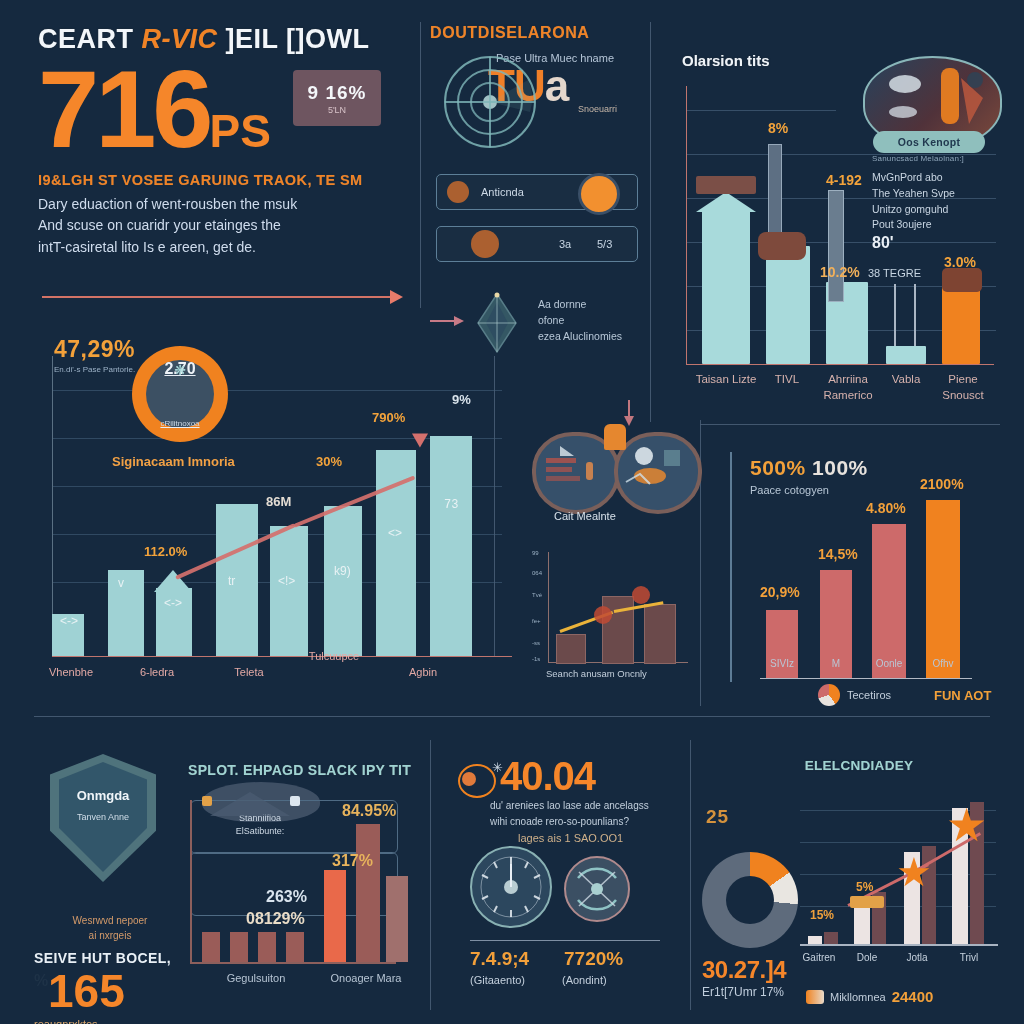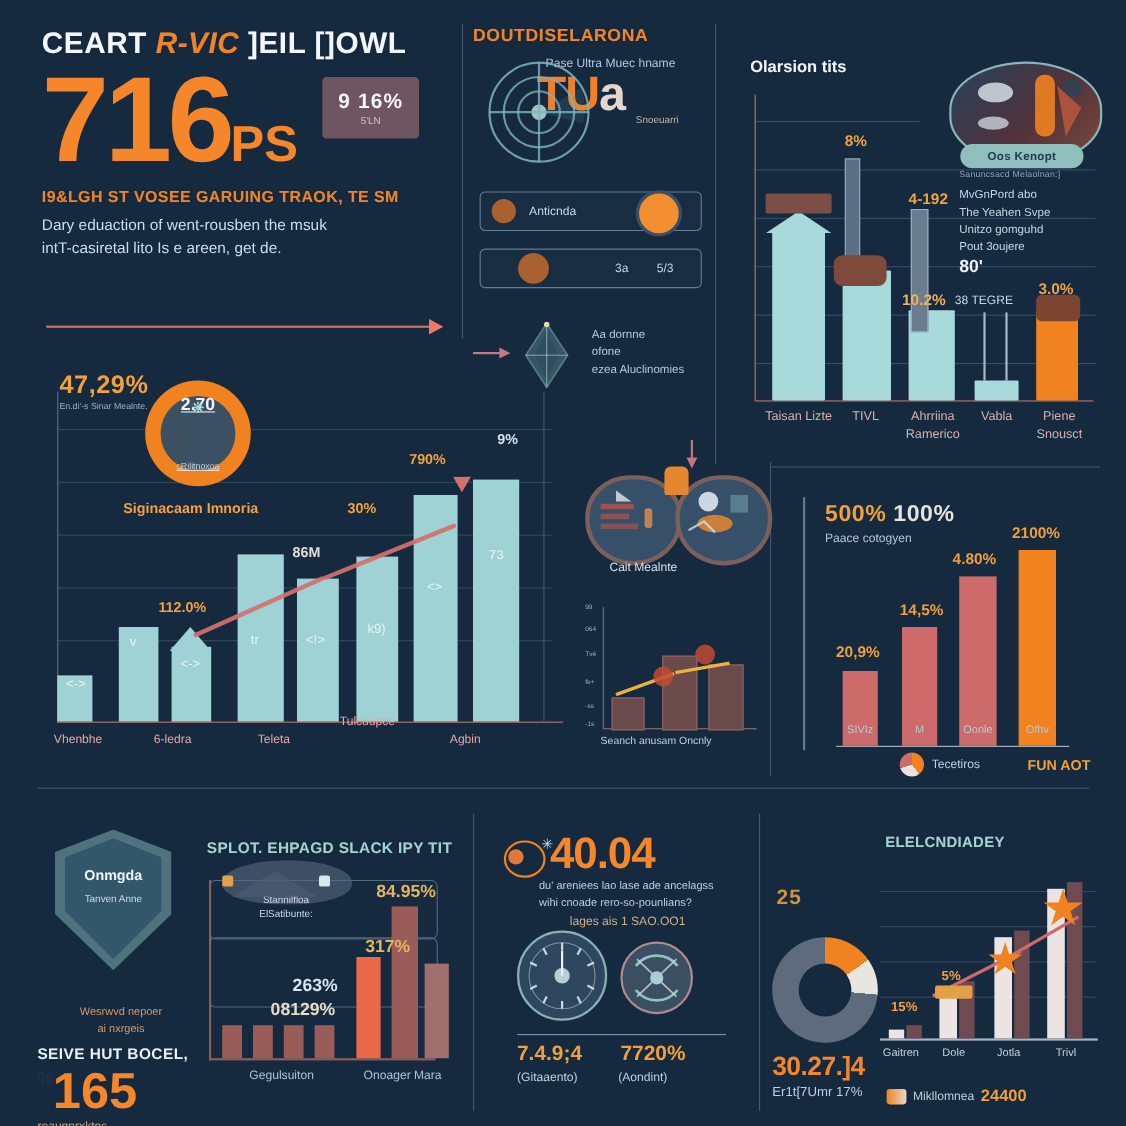--- a/index.html
+++ b/index.html
@@ -247,20 +247,21 @@
   <div class="vline" id="div-v4"></div>
   <div class="vline" id="div-v5"></div>
   <div class="hline" id="div-h2"></div>
 
   <div class="abs" id="hero">
     <div id="hero-title" class="blurtext"><span>CEART </span><span class="hl">R-VIC </span><span>]EIL []OWL</span></div>
     <div id="hero-big"><span>716</span><span class="unit">PS</span></div>
     <div id="hero-sub" class="blurtext">I9&amp;LGH ST VOSEE GARUING TRAOK, TE SM</div>
     <div id="hero-body">
       <div>Dary eduaction of went-rousben the msuk</div>
+      <div>And scuse on cuaridr your etainges the</div>
       <div>intT-casiretal lito Is e areen, get de.</div>
     </div>
   </div>
   <div id="hero-badge">
     <div class="b1">9 16%</div>
     <div class="b2">5'LN</div>
   </div>
   <div class="abs" id="hero-arrow">
     <div class="shaft"></div>
       <div class="head"></div>
@@ -417,21 +418,21 @@
     <div class="bg-ann" style="left:426px;top:66px;color:#d8e2ea;">9%</div>
 
     <div class="bg-cat" style="left:4px;top:340px;width:82px;">Vhenbhe</div>
     <div class="bg-cat" style="left:90px;top:340px;width:82px;">6-ledra</div>
     <div class="bg-cat" style="left:182px;top:340px;width:82px;">Teleta</div>
     <div class="bg-cat" style="left:262px;top:324px;width:92px;">Tulcuupce</div>
     <div class="bg-cat" style="left:356px;top:340px;width:82px;">Agbin</div>
 
     <div id="big-kpi">
       <div class="v">47,29%</div>
-      <div class="c">En.di'-s Sinar Mealnte.</div>
+      <div class="c">En.di'-s Pase Pantorie.</div>
     </div>
     <div id="big-donut">
       <div class="inner">
         <div class="n">2.70</div>
         <div class="t">cRilitnoxoa</div>
         <div class="star">❋</div>
       </div>
     </div>
     <div id="big-label">Siginacaam Imnoria</div>
   </div>

